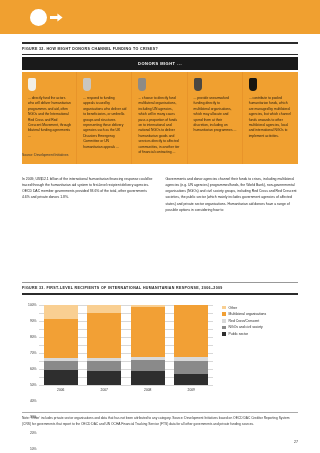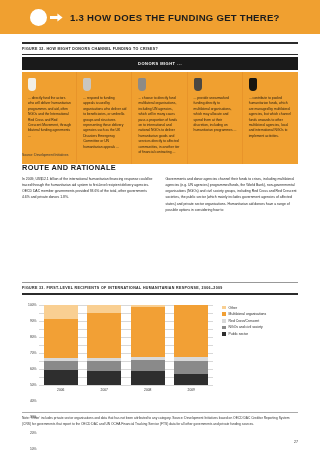--- a/index.html
+++ b/index.html
@@ -181,21 +181,20 @@
 
 <div id="page">
 
   <div class="banner">
     <div class="banner-circle"></div>
     <div class="banner-arrow">
       <svg width="13" height="11" viewBox="0 0 13 11" aria-hidden="true">
         <path d="M0 4.1 H7.4 V1.4 L12.6 5.5 L7.4 9.6 V6.9 H0 Z" fill="#ffffff"></path>
       </svg>
     </div>
-    <div class="banner-title">1.3 HOW DOES THE FUNDING GET THERE?</div>
   </div>
 
   <div class="fig-block" id="donors-figure">
     <div class="fig-rule-top"></div>
     <div class="fig-title">FIGURE 32. HOW MIGHT DONORS CHANNEL FUNDING TO CRISES?</div>
     <div class="fig-rule-bot"></div>
 
     <div class="donors-bar">
       <span class="donors-bar-label">DONORS MIGHT ...</span>
     </div>
@@ -219,21 +218,20 @@
       </div>
       <div class="donor-col">
         <div class="pin" style="background:#17150F"></div>
         <div class="donor-text">... contribute to pooled humanitarian funds, which are managed by multilateral agencies, but which channel funds onwards to other multilateral agencies, local and international NGOs to implement activities.</div>
       </div>
     </div>
   </div>
 
   <div class="source-line">Source: Development Initiatives</div>
 
-  <div class="section-head">ROUTE AND RATIONALE</div>
   <div class="body-cols">
     <div class="body-col">
       <p>In 2009, US$12.1 billion of the international humanitarian financing response could be traced through the humanitarian aid system to first-level recipient delivery agencies. OECD DAC member governments provided 93.6% of the total, other governments 4.6% and private donors 1.8%.</p>
     </div>
     <div class="body-col">
       <p>Governments and donor agencies channel their funds to crises, including multilateral agencies (e.g. UN agencies) programmes/funds, the World Bank), non-governmental organisations (NGOs) and civil society groups, including Red Cross and Red Crescent societies, the public sector (which mainly includes government agencies of affected states) and private sector organisations. Humanitarian aid donors have a range of possible options in considering how to</p>
     </div>
   </div>
 
   <div class="fig-block" id="chart-figure">

